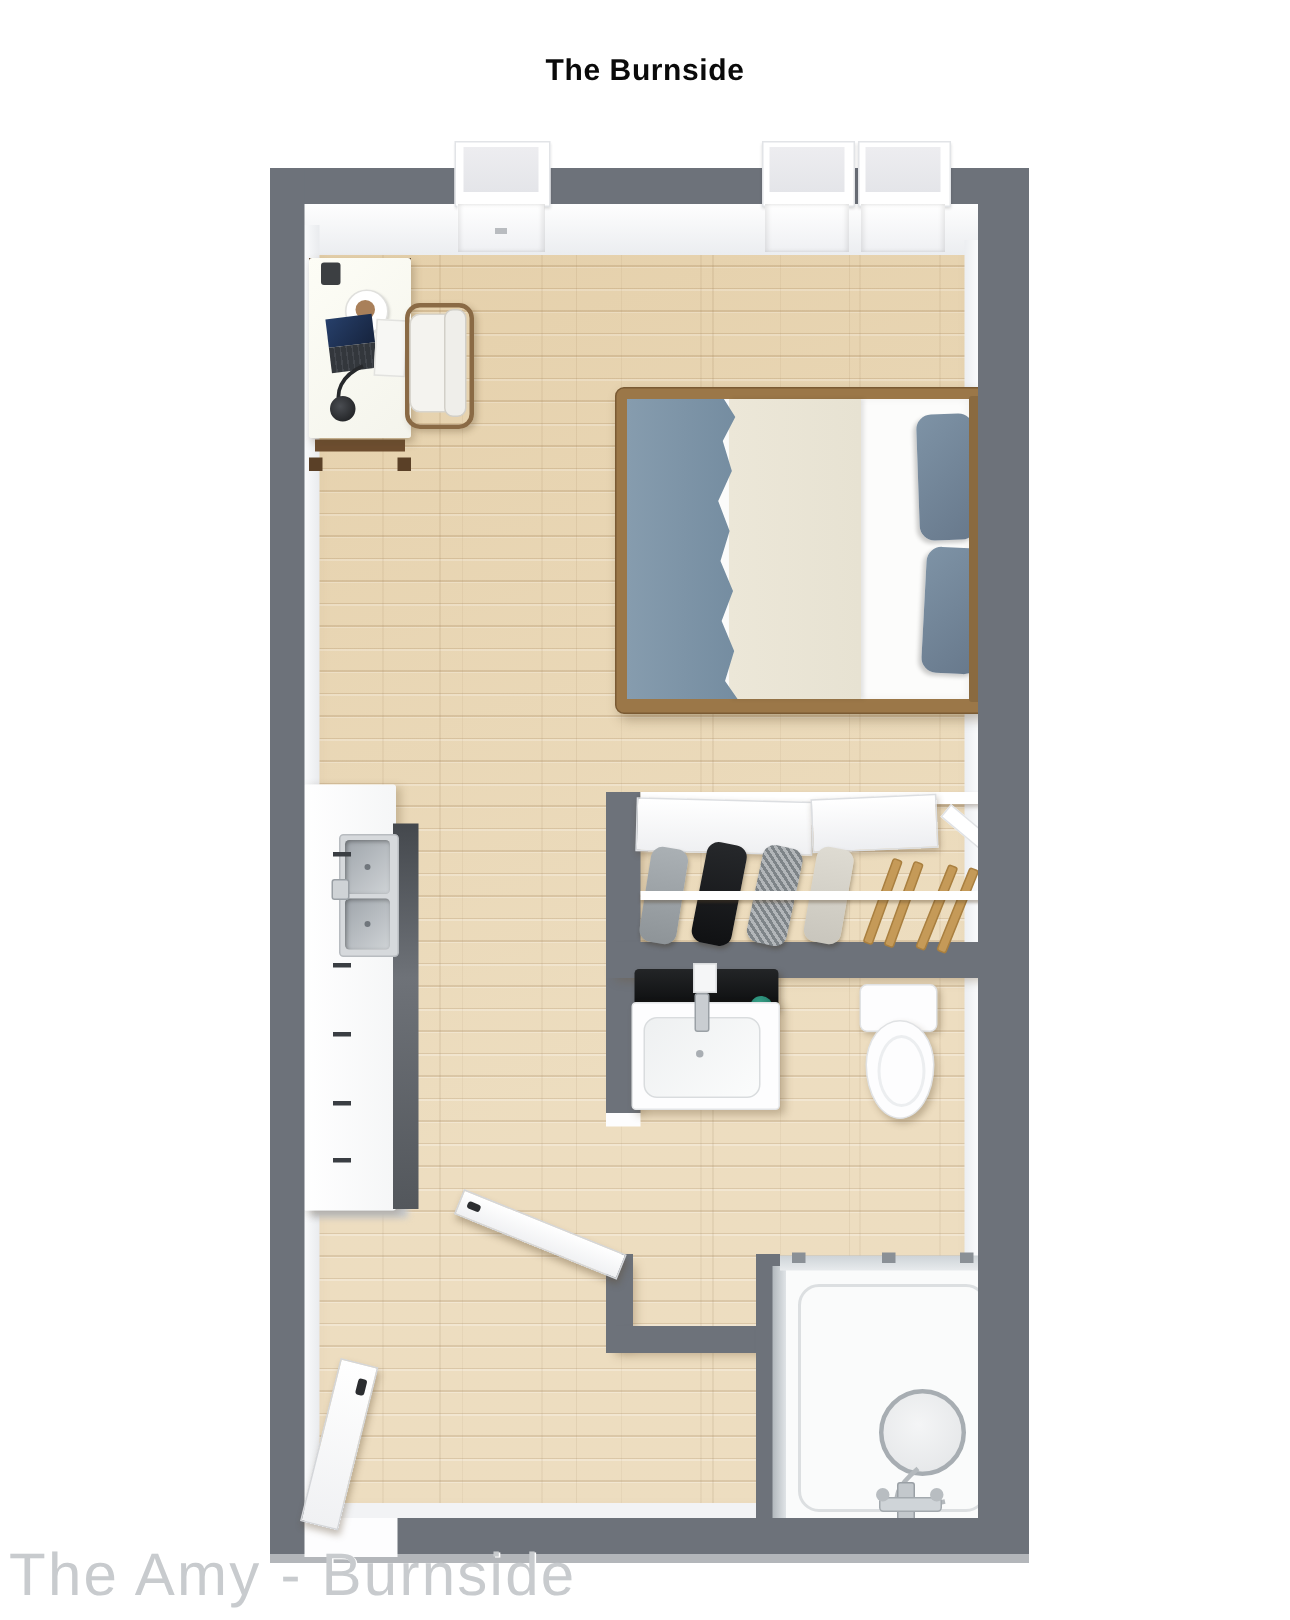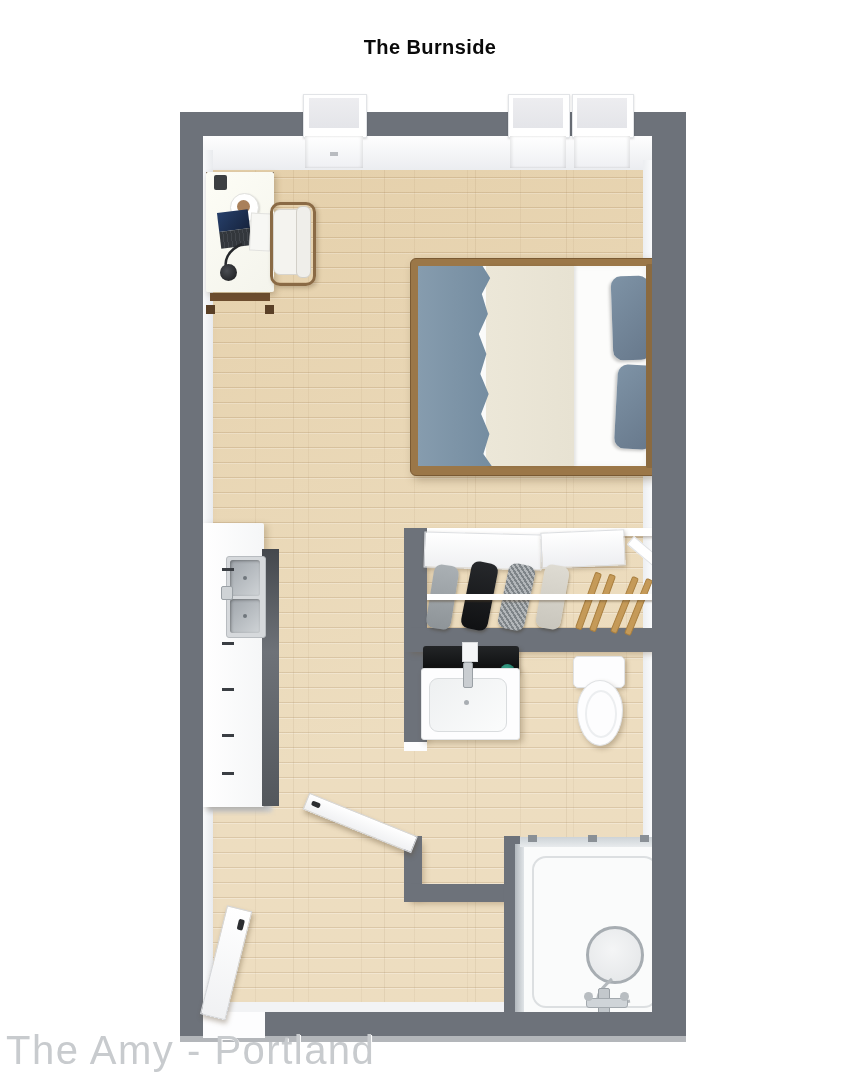--- a/index.html
+++ b/index.html
@@ -155,13 +155,13 @@
 
 <div class="abs doorleaf" style="left:306px;top:792px;width:115px;height:16px;transform:rotate(22deg);transform-origin:left center;">
   <div class="abs" style="left:5px;top:5px;width:9px;height:5px;background:#2b2d30;border-radius:2px;"></div>
 </div>
 <div class="abs white" style="left:203px;top:1012px;width:62px;height:26px;"></div>
 <div class="abs doorleaf" style="left:200px;top:902px;width:24px;height:110px;transform:rotate(14deg);transform-origin:left bottom;">
   <div class="abs" style="right:4px;top:9px;width:6px;height:11px;background:#2b2d30;border-radius:2px;"></div>
 </div>
 
 <div class="title">The Burnside</div>
-<div class="watermark">The Amy - Portland</div>
+<div class="watermark">The Amy - Burnside</div>
 
 </body></html>

